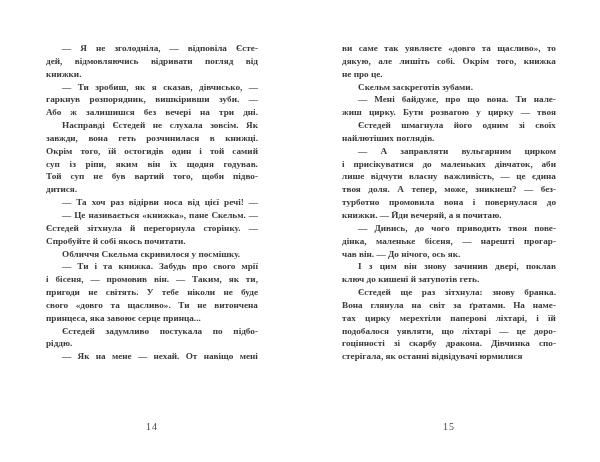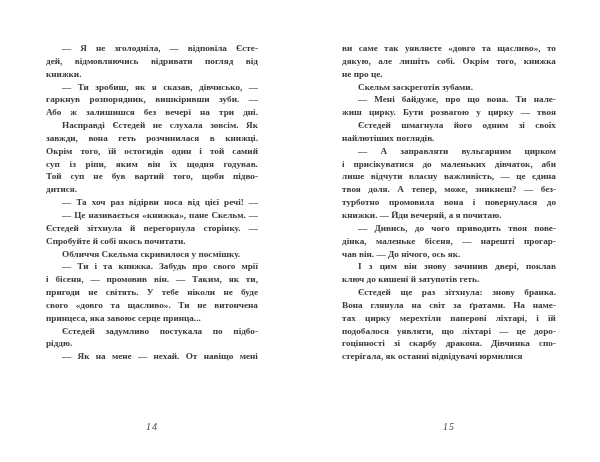--- a/index.html
+++ b/index.html
@@ -45,21 +45,20 @@
   .line.indent { padding-left: 16px; }
 
   .page-number {
     position: absolute;
     top: 421px;
     color: #454545;
     font-size: 10px;
     font-weight: normal;
     text-align: center;
     letter-spacing: 1px;
-    font-style: italic;
   }
   .page-number.left  { left: 46px;  width: 212px; }
   .page-number.right { left: 342px; width: 214px; }
 </style>
 </head>
 <body>
 
 <div class="spread">
 
   <div class="page-column left" id="left-page-text">

